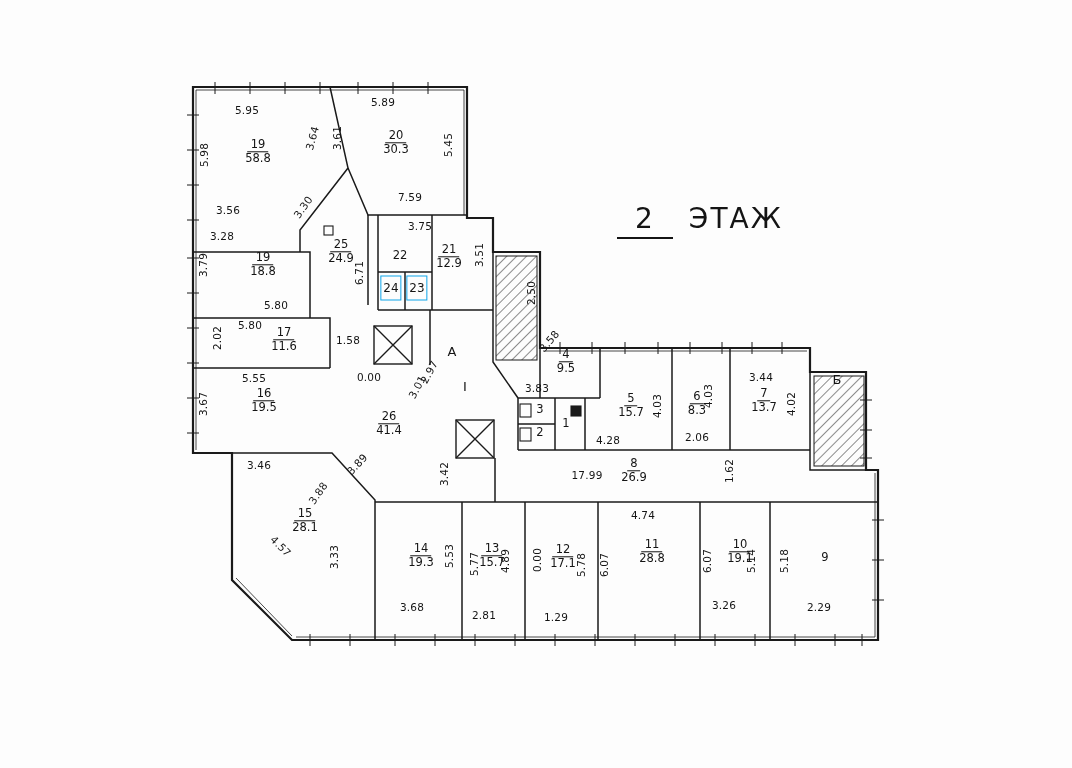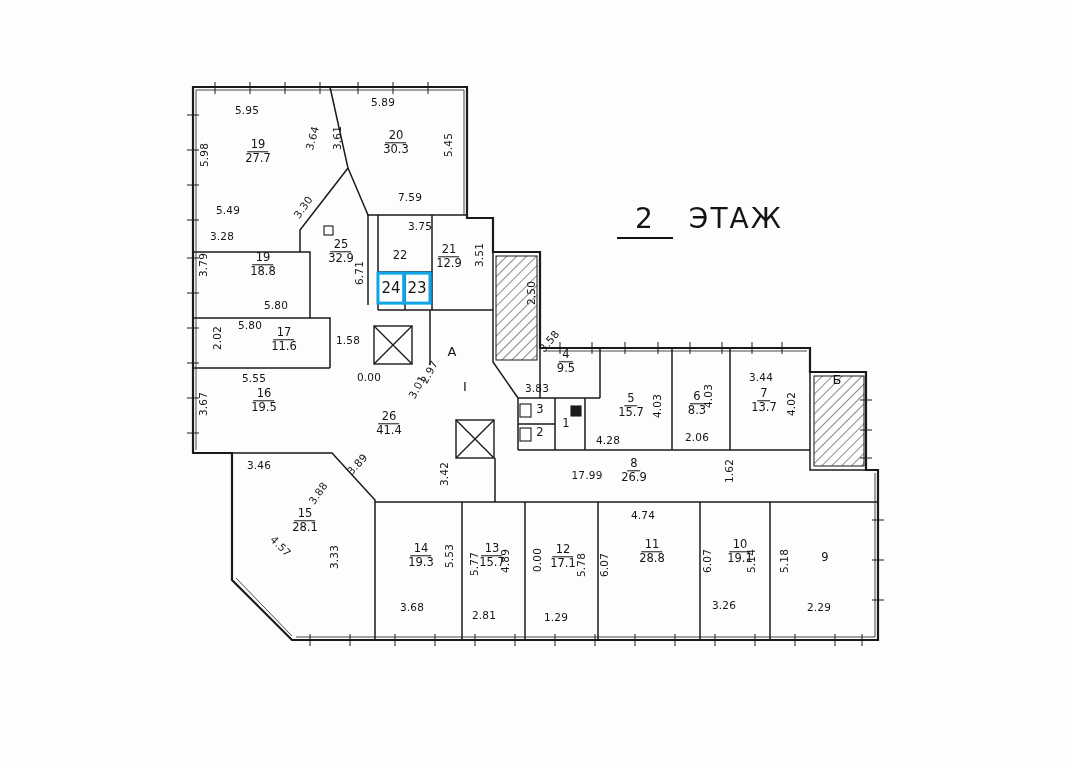--- a/index.html
+++ b/index.html
@@ -5,21 +5,21 @@
   html,body{margin:0;padding:0;background:#ffffff;}
   body{font-family:"DejaVu Sans", "Liberation Sans", sans-serif;color:#141414;}
   .plan{position:relative;width:1072px;height:768px;background:#fdfdfd;overflow:hidden;}
   .plan svg{position:absolute;left:0;top:0;}
   .dim{position:absolute;font-size:10.5px;white-space:nowrap;letter-spacing:.2px;
        transform:translate(-50%,-50%) rotate(var(--r,0deg));}
   .room-label{position:absolute;transform:translate(-50%,-50%);display:flex;flex-direction:column;
        align-items:center;font-size:11.5px;line-height:1.15;text-align:center;}
   .room-label .num{padding:0 3px;border-bottom:1px solid #141414;}
   .room-label.plain .num{border-bottom:none;padding:0;}
-  .room-label.boxed .num{border:3px solid #0ea5e9;font-size:15px;padding:4px 2px;line-height:1.25;}
+  .room-label.boxed .num{border:1px solid #0ea5e9;font-size:12px;padding:4px 2px;line-height:1.25;}
   .room-label .area:empty{display:none;}
   .marker{position:absolute;transform:translate(-50%,-50%);font-size:13px;}
   .title{position:absolute;left:617px;top:202px;display:flex;align-items:baseline;gap:16px;
        font-size:28px;letter-spacing:2px;}
   .title-num{border-bottom:2px solid #141414;padding:0 18px 2px;}
 </style>
 </head>
 <body>
 
 <div class="plan">
@@ -113,29 +113,29 @@
     <span class="title-num">2</span>
     <span class="title-word">ЭТАЖ</span>
   </div>
 
   <span class="marker" style="left:452px;top:351px">А</span>
   <span class="marker" style="left:837px;top:379px">Б</span>
   <span class="marker" style="left:465px;top:386px">I</span>
 
   <div class="room-label" style="left:258px;top:152px">
       <span class="num">19</span>
-      <span class="area">27.7</span>
+      <span class="area">58.8</span>
     </div>
   <div class="room-label" style="left:396px;top:143px">
       <span class="num">20</span>
       <span class="area">30.3</span>
     </div>
   <div class="room-label" style="left:341px;top:252px">
       <span class="num">25</span>
-      <span class="area">32.9</span>
+      <span class="area">24.9</span>
     </div>
   <div class="room-label plain" style="left:400px;top:256px">
       <span class="num">22</span>
     </div>
   <div class="room-label" style="left:449px;top:257px">
       <span class="num">21</span>
       <span class="area">12.9</span>
     </div>
   <div class="room-label boxed" style="left:391px;top:288px">
       <span class="num">24</span>
@@ -212,21 +212,21 @@
   <div class="room-label plain" style="left:540px;top:433px">
       <span class="num">2</span>
     </div>
   <div class="room-label plain" style="left:566px;top:424px">
       <span class="num">1</span>
     </div>
 
   <span class="dim" style="left:247px;top:110px">5.95</span>
   <span class="dim" style="left:312px;top:138px;--r:-75deg">3.64</span>
   <span class="dim" style="left:204px;top:155px;--r:-90deg">5.98</span>
-  <span class="dim" style="left:228px;top:210px">5.49</span>
+  <span class="dim" style="left:228px;top:210px">3.56</span>
   <span class="dim" style="left:383px;top:102px">5.89</span>
   <span class="dim" style="left:337px;top:138px;--r:-90deg">3.61</span>
   <span class="dim" style="left:448px;top:145px;--r:-90deg">5.45</span>
   <span class="dim" style="left:410px;top:197px">7.59</span>
   <span class="dim" style="left:303px;top:207px;--r:-55deg">3.30</span>
   <span class="dim" style="left:420px;top:226px">3.75</span>
   <span class="dim" style="left:222px;top:236px">3.28</span>
   <span class="dim" style="left:479px;top:255px;--r:-90deg">3.51</span>
   <span class="dim" style="left:531px;top:293px;--r:-90deg">2.50</span>
   <span class="dim" style="left:203px;top:265px;--r:-90deg">3.79</span>

